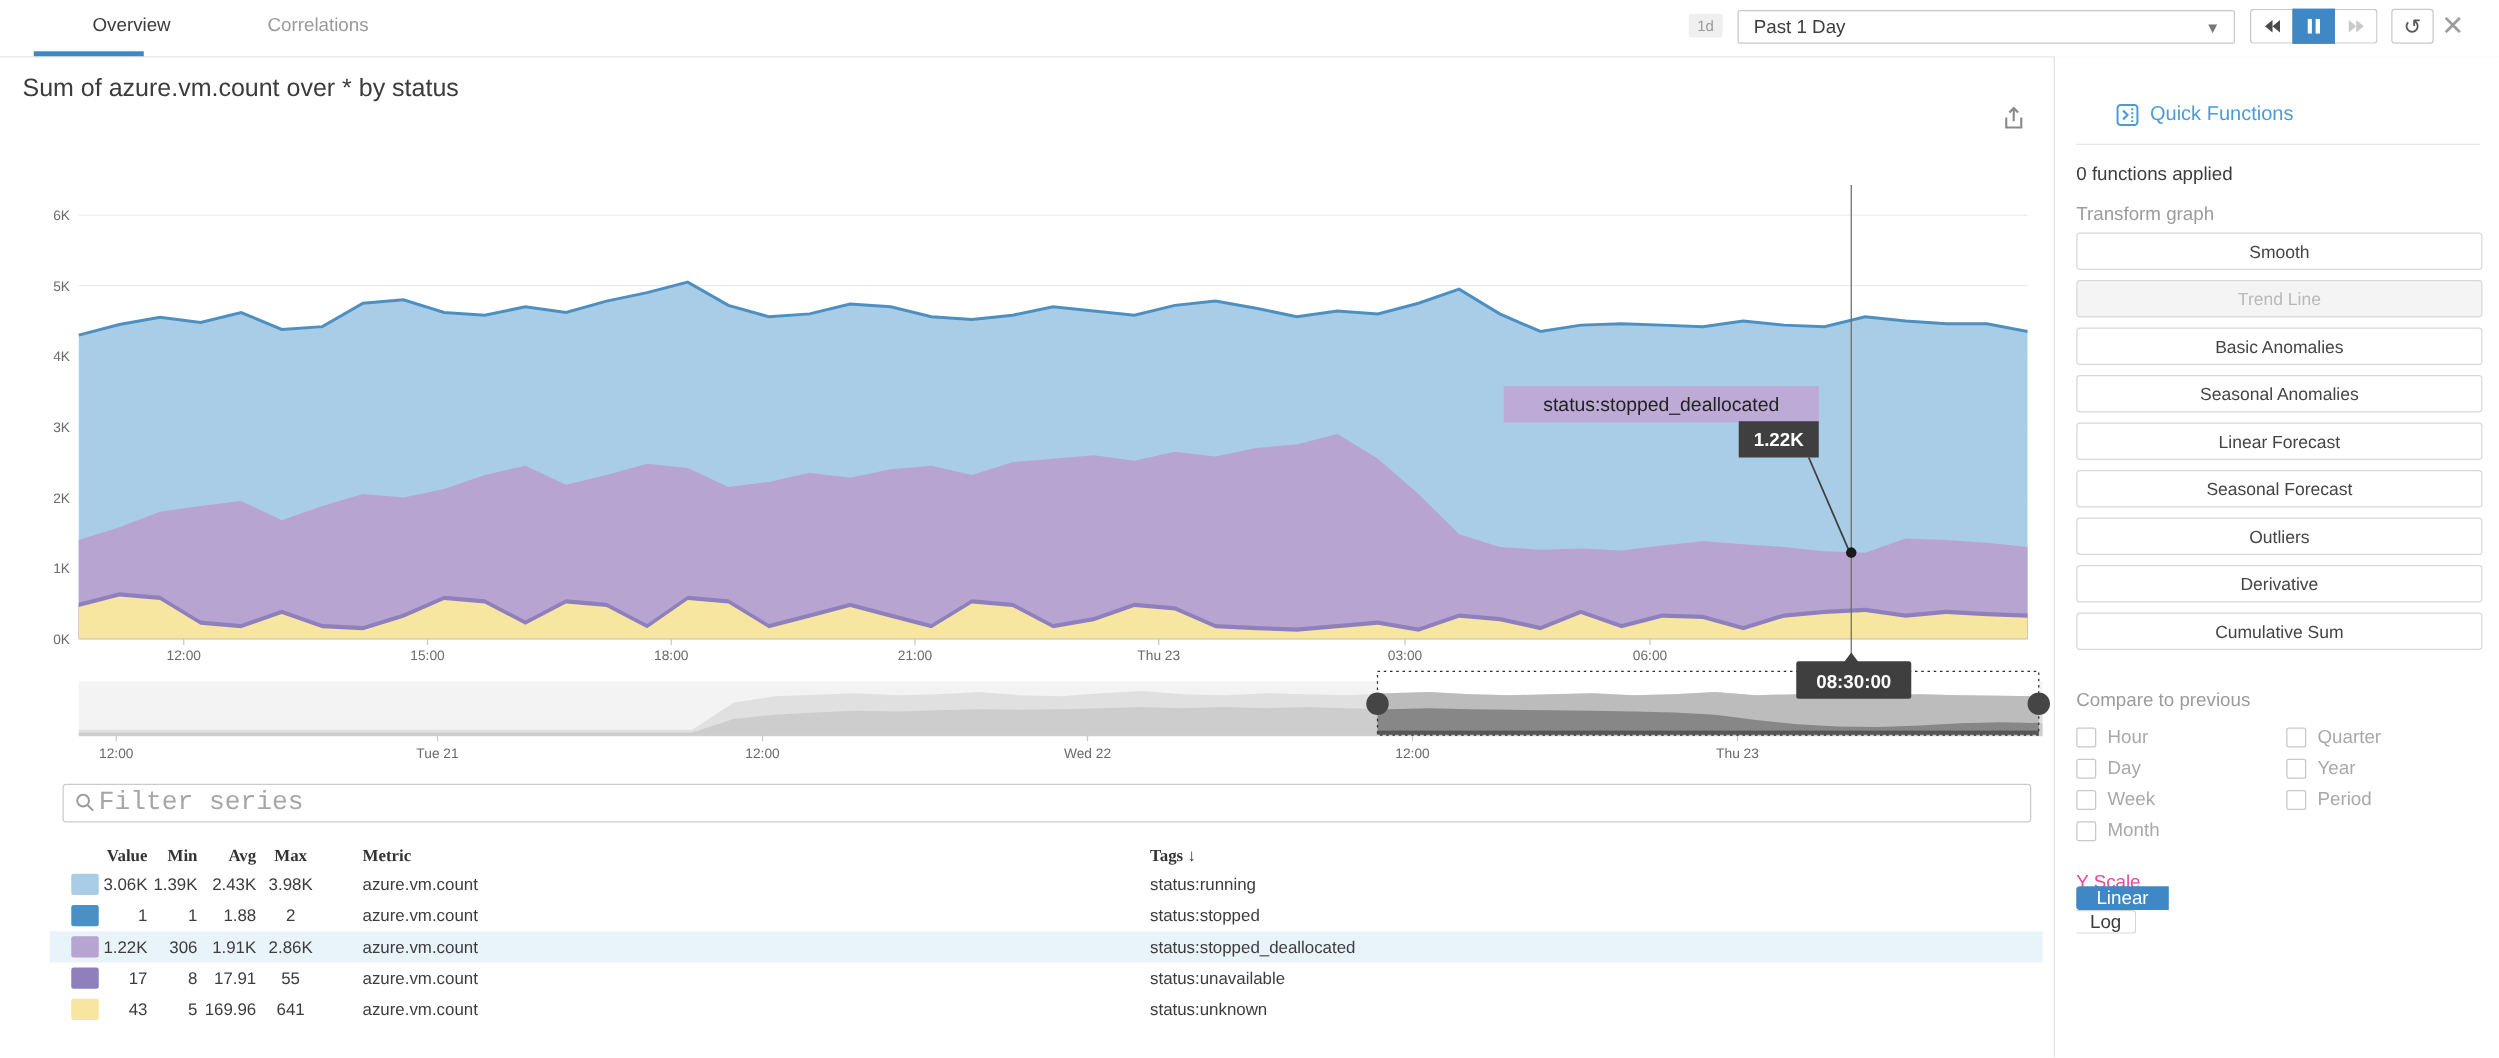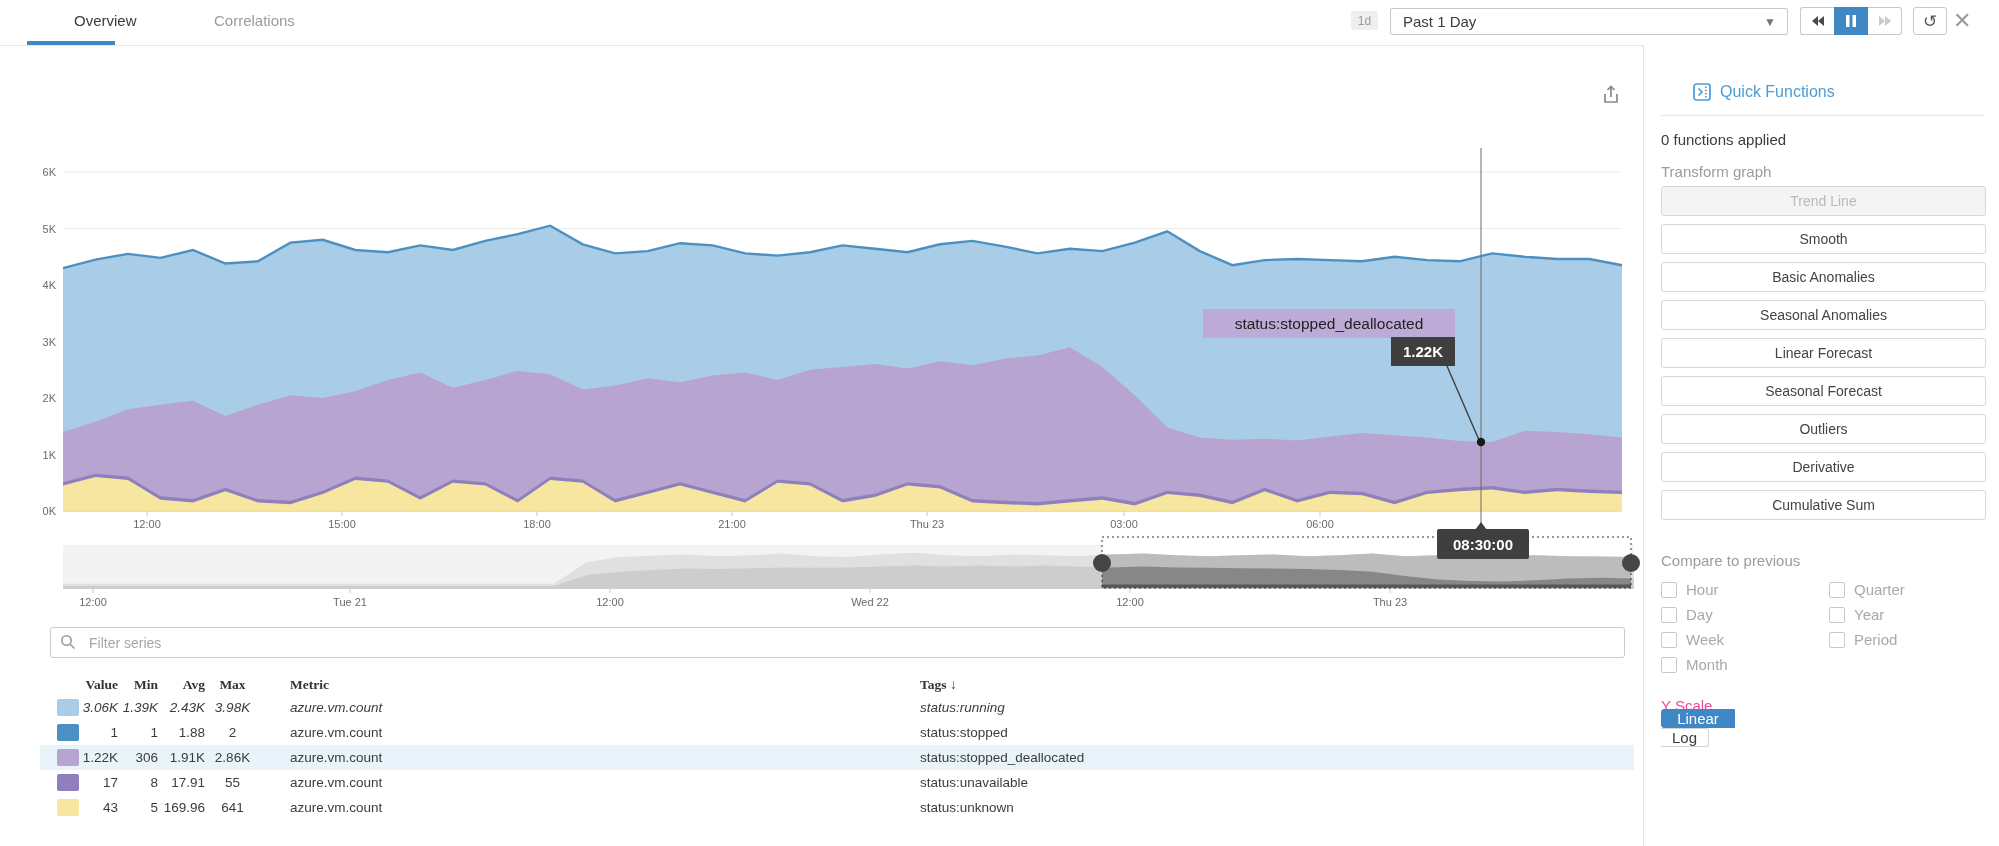--- a/index.html
+++ b/index.html
@@ -30,21 +30,21 @@
   
   #graph-title{position:absolute;left:18px;top:60px;font-size:20px;color:#3b3b3b;}
   #export-btn{position:absolute;left:1600px;top:84px;width:24px;height:24px;cursor:pointer;}
 
   
   #chart-wrap{position:absolute;left:0;top:110px;width:1643px;height:512px;}
 
   
   #filter-wrap{position:absolute;left:50px;top:627px;width:1575px;height:31px;}
   #filter-input{width:100%;height:100%;box-sizing:border-box;border:1px solid #cbcbcb;border-radius:3px;
-    padding:0 10px 0 38px;font-size:14px;color:#3c3c3c;font-family:Liberation Sans, sans-serif;outline:none;}
+    padding:0 10px 0 28px;font-size:21px;color:#3c3c3c;font-family:Liberation Mono, monospace;outline:none;}
   #filter-input::placeholder{color:#a6a6a6;}
   #filter-icon{position:absolute;left:10px;top:7px;}
 
   
   #legend{position:absolute;left:0;top:672px;width:1643px;}
   .trow{position:absolute;left:40px;width:1594px;height:25px;font-size:13.5px;color:#3c3c3c;}
   .trow.header{font-weight:bold;color:#333;font-family:Liberation Serif, serif;}
   .trow.hl{background:#e9f3fa;}
   .tcell{position:absolute;top:5px;white-space:nowrap;}
   .tc-val{left:0;width:78px;text-align:right;}
@@ -109,20 +109,21 @@
       <div class="media-btn last">
         <svg width="14" height="12" viewBox="0 0 14 12">
             <path d="M1 1 L7 6 L1 11 Z M7 1 L13 6 L7 11 Z" fill="#c9c9c9"></path>
           </svg>
       </div>
     </div>
     <div id="refresh-btn">↺</div>
     <div id="close-btn">✕</div>
   </div>
 
+  <div id="graph-title">Sum of azure.vm.count over * by status</div>
   <div id="export-btn">
     <svg width="22" height="22" viewBox="0 0 22 22" fill="none" stroke="#8a8a8a" stroke-width="1.7">
       <path d="M5 10 v8 h12 v-8"></path>
         <path d="M11 13 V2.5"></path>
         <path d="M7.5 6 L11 2.5 L14.5 6"></path>
     </svg>
   </div>
 
   <div id="chart-wrap"><svg width="1643" height="512" viewBox="0 0 1643 512" font-family="Liberation Sans,sans-serif">
         <text x="56" y="405" text-anchor="end" font-size="11" fill="#6a6a6a">0K</text>
@@ -210,21 +211,21 @@
 
   <div id="legend">
       <div class="trow header" style="top: 0px;">
         <span class="tcell tc-val">Value</span>
         <span class="tcell tc-min">Min</span>
         <span class="tcell tc-avg">Avg</span>
         <span class="tcell tc-max">Max</span>
         <span class="tcell tc-met">Metric</span>
         <span class="tcell tc-tag">Tags <span style="font-weight:normal">↓</span></span>
       </div>
-      <div class="trow" style="top: 23px; font-style: italic;">
+      <div class="trow" style="top: 23px;">
         <span class="swatch" style="background:#a9cde6"></span>
         <span class="tcell tc-val">3.06K</span>
         <span class="tcell tc-min">1.39K</span>
         <span class="tcell tc-avg">2.43K</span>
         <span class="tcell tc-max">3.98K</span>
         <span class="tcell tc-met">azure.vm.count</span>
         <span class="tcell tc-tag">status:running</span>
       </div>
       <div class="trow" style="top: 48px;">
         <span class="swatch" style="background:#4a90c4"></span>
@@ -270,22 +271,22 @@
         <rect x="1" y="1" width="16" height="16" rx="2.5" fill="none" stroke="#4d9bd5" stroke-width="1.7"></rect>
         <path d="M5.5 5.5 L9 9 L5.5 12.5" fill="none" stroke="#4d9bd5" stroke-width="1.7"></path>
         <line x1="12.8" y1="3.5" x2="12.8" y2="14.5" stroke="#4d9bd5" stroke-width="1.7" stroke-dasharray="1.6,1.6"></line>
       </svg>
       <span id="qf-title">Quick Functions</span>
     </div>
     <div id="qf-divider"></div>
     <div id="qf-applied">0 functions applied</div>
     <div id="transform-label">Transform graph</div>
     <div id="transform-buttons">
+        <div class="tbtn">Smooth</div>
         <div class="tbtn disabled">Trend Line</div>
-        <div class="tbtn">Smooth</div>
         <div class="tbtn">Basic Anomalies</div>
         <div class="tbtn">Seasonal Anomalies</div>
         <div class="tbtn">Linear Forecast</div>
         <div class="tbtn">Seasonal Forecast</div>
         <div class="tbtn">Outliers</div>
         <div class="tbtn">Derivative</div>
         <div class="tbtn">Cumulative Sum</div>
       </div>
     <div id="compare-label">Compare to previous</div>
     <div id="compare-grid">

